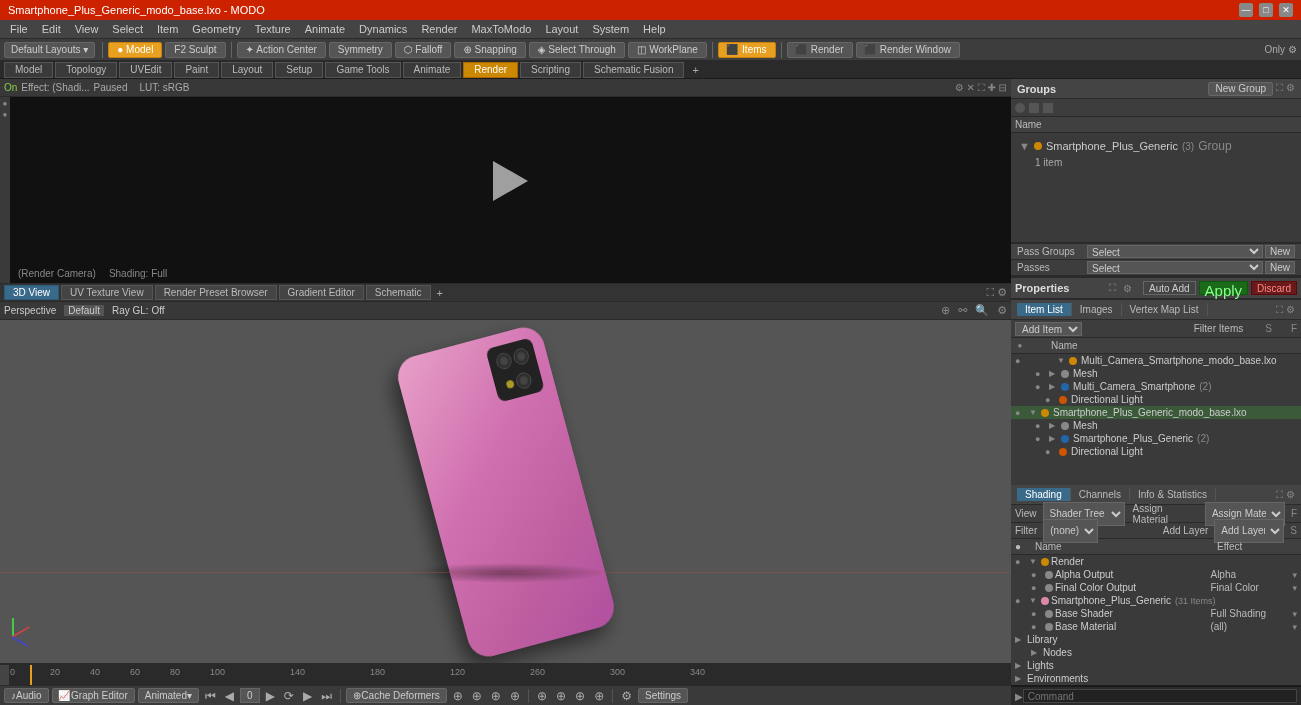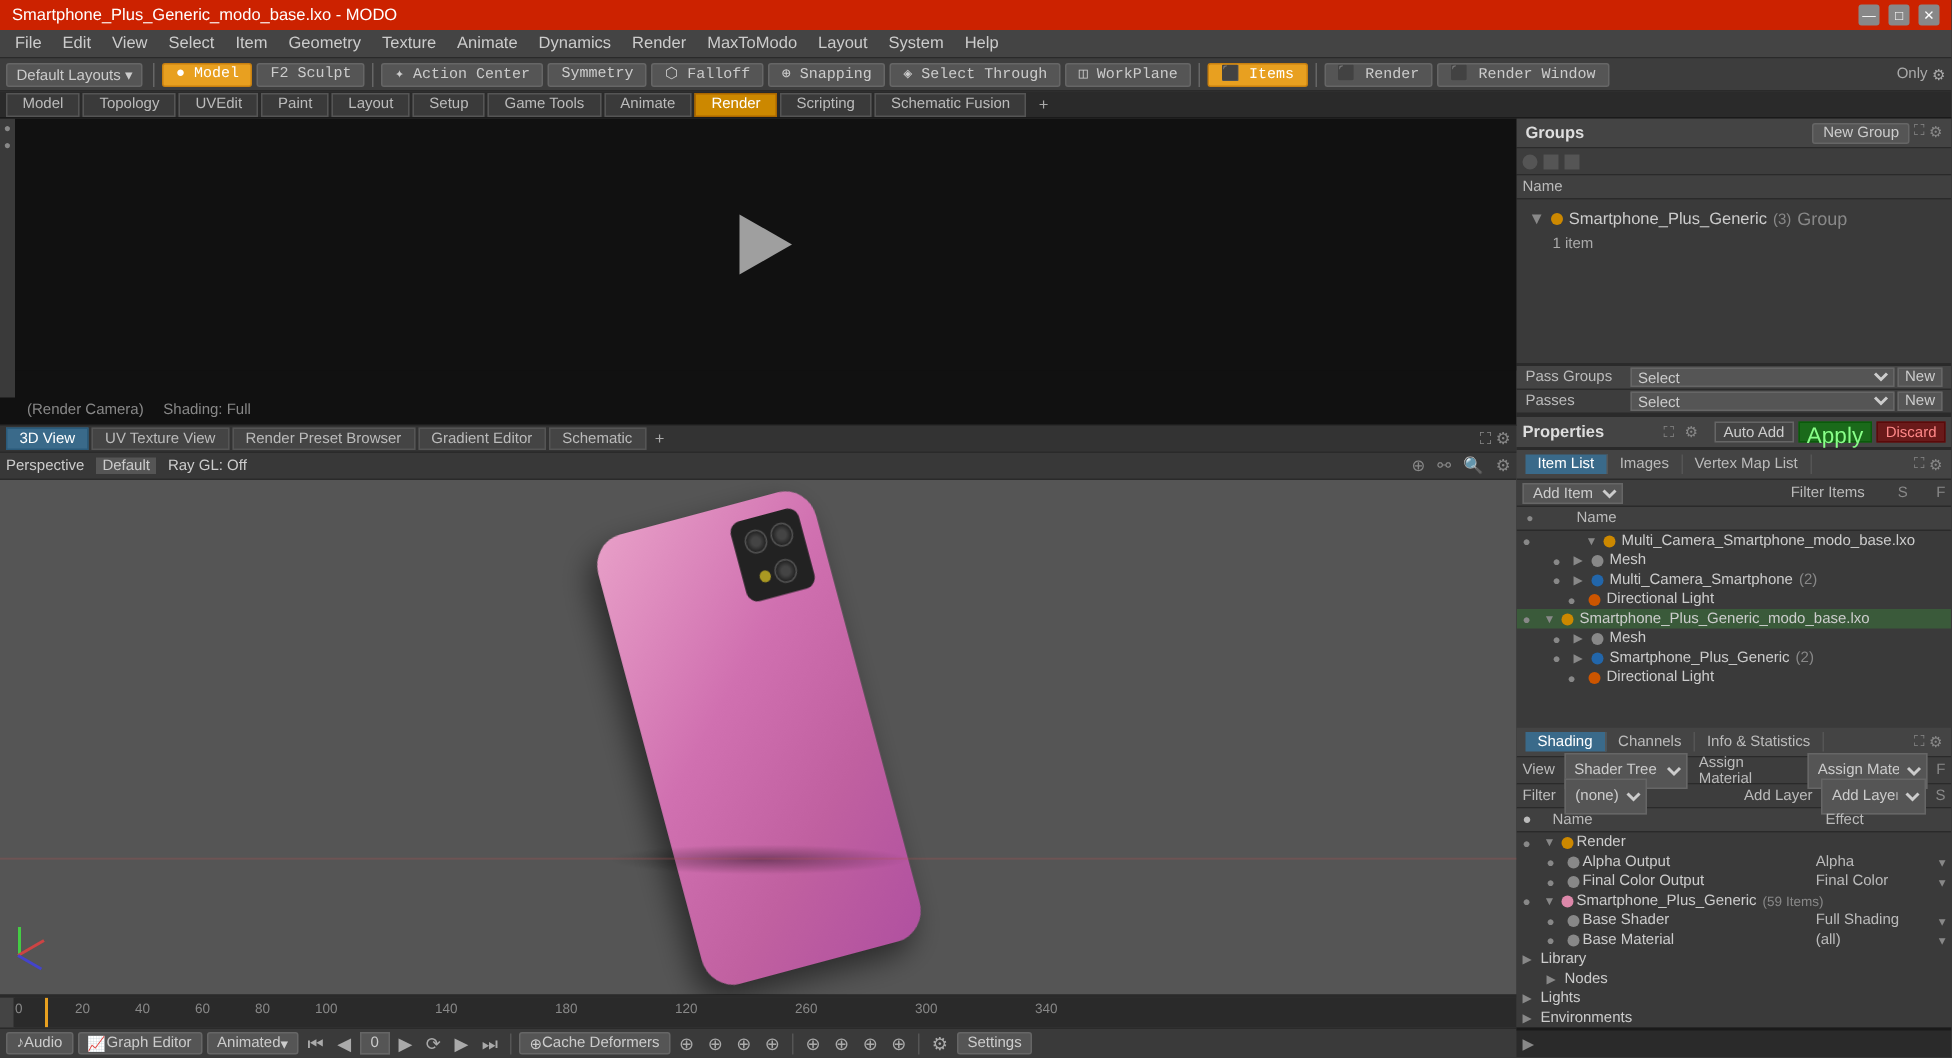--- a/index.html
+++ b/index.html
@@ -9,21 +9,21 @@
     #titlebar { background: #cc2200; color: white; height: 20px; display: flex; align-items: center; padding: 0 8px; justify-content: space-between; }
     #titlebar .controls { display: flex; gap: 6px; }
     #titlebar .ctrl-btn { width: 14px; height: 14px; background: #888; border-radius: 2px; display: flex; align-items: center; justify-content: center; font-size: 9px; color: white; cursor: pointer; }
     
     
     #menubar { background: #444; height: 19px; display: flex; align-items: center; padding: 0 4px; gap: 2px; border-bottom: 1px solid #2a2a2a; }
     .menu-item { padding: 1px 6px; cursor: pointer; font-size: 11px; color: #ccc; }
     
     
     #toolbar1 { background: #3d3d3d; height: 22px; display: flex; align-items: center; padding: 0 4px; gap: 3px; border-bottom: 1px solid #2a2a2a; }
-    .tb-btn { background: #555; border: 1px solid #666; color: #ccc; padding: 1px 8px; font-size: 10px; cursor: pointer; height: 16px; display: flex; align-items: center; border-radius: 2px; font-family: Liberation Mono, monospace; }
+    .tb-btn { background: #555; border: 1px solid #666; color: #ccc; padding: 1px 8px; font-size: 10px; cursor: pointer; height: 16px; display: flex; align-items: center; border-radius: 2px; }
     .tb-btn.active { background: #e8a020; border-color: #c88010; color: #fff; }
     .tb-btn.orange { background: #e8a020; border-color: #c88010; color: #fff; }
     .tb-sep { width: 1px; background: #666; height: 16px; margin: 0 2px; }
     .toolbar-right { margin-left: auto; display: flex; align-items: center; gap: 3px; }
     
     
     #tabrow1 { background: #2a2a2a; height: 18px; display: flex; align-items: center; gap: 2px; padding: 0 4px; border-bottom: 1px solid #1a1a1a; }
     .tab-btn { background: #3a3a3a; border: 1px solid #555; color: #bbb; padding: 1px 10px; font-size: 10px; cursor: pointer; height: 16px; display: flex; align-items: center; }
     .tab-btn.highlight { background: #cc8800; border-color: #aa6600; color: #fff; }
     .tab-plus { color: #aaa; padding: 0 6px; cursor: pointer; }
@@ -213,20 +213,28 @@
     <div class="tab-btn">Scripting</div>
     <div class="tab-btn">Schematic Fusion</div>
     <div class="tab-plus">+</div>
   </div>
 
   <div id="content-area">
 
     <div id="left-content">
 
       <div id="renderpanel">
+        <div id="render-toolbar">
+          <span style="color:#88cc44;">On</span>
+          <span>Effect: (Shadi...</span>
+          <span style="color:#aaa;">Paused</span>
+          <span style="margin-left:8px;">LUT: sRGB</span>
+          <span style="flex:1;"></span>
+          <span style="color:#888;">⚙ ✕ ⛶ ✚ ⊟</span>
+        </div>
         <div style="display:flex;height:calc(100% - 18px);">
           <div style="background:#3a3a3a;width:10px;display:flex;flex-direction:column;font-size:8px;color:#888;align-items:center;padding-top:2px;">
             <span>●</span>
               <span style="margin-top:2px;">●</span>
           </div>
           <div id="render-canvas">
             <div class="play-btn"></div>
           </div>
         </div>
         <div style="position:absolute;bottom:4px;left:18px;">
@@ -543,21 +551,21 @@
             <span style="flex:1;">Final Color Output</span>
             <span class="effect-col">Final Color</span>
             <span class="effect-dropdown">▾</span>
           </div>
 
           <div class="shader-row">
             <span class="eye-icon">●</span>
             <span class="expand-tri">▼</span>
             <div class="shader-dot dot-pink"></div>
             <span>Smartphone_Plus_Generic</span>
-            <span style="color:#888;font-size:9px;margin-left:2px;">(59 Items)</span>
+            <span style="color:#888;font-size:9px;margin-left:2px;">(31 Items)</span>
           </div>
 
           <div class="shader-row" style="padding-left:20px;">
             <span class="eye-icon">●</span>
             <div class="shader-dot dot-base"></div>
             <span style="flex:1;">Base Shader</span>
             <span class="effect-col">Full Shading</span>
             <span class="effect-dropdown">▾</span>
           </div>
 
@@ -587,16 +595,17 @@
           <div class="shader-row">
             <span class="expand-tri">▶</span>
             <span>Environments</span>
           </div>
 
         </div>
       </div>
 
       <div id="cmd-row">
         <span style="color:#888;cursor:pointer;font-size:10px;">▶</span>
+        <input type="text" id="cmd-input" style="background: rgb(34, 34, 34); border: 1px solid rgb(68, 68, 68); color: rgb(204, 204, 204); font-size: 10px; flex: 1 1 0%; height: 14px; padding: 0px 4px;" placeholder="Command">
       </div>
     </div>
   </div>
 </div>
 
 </body></html>

